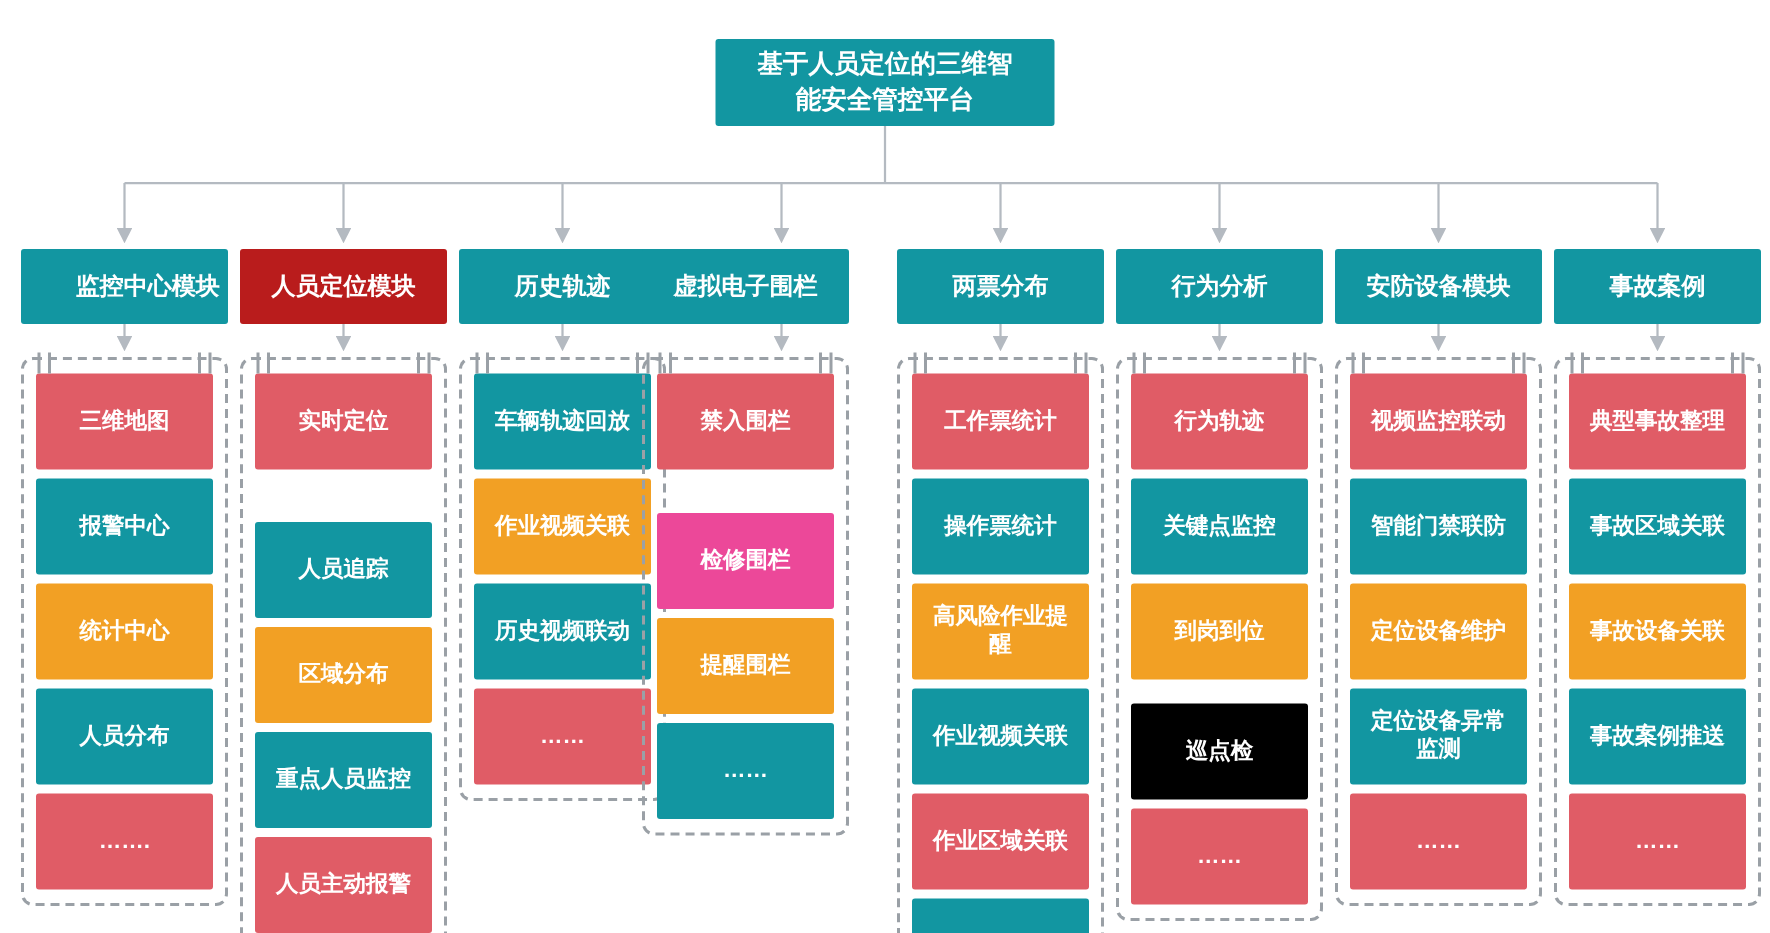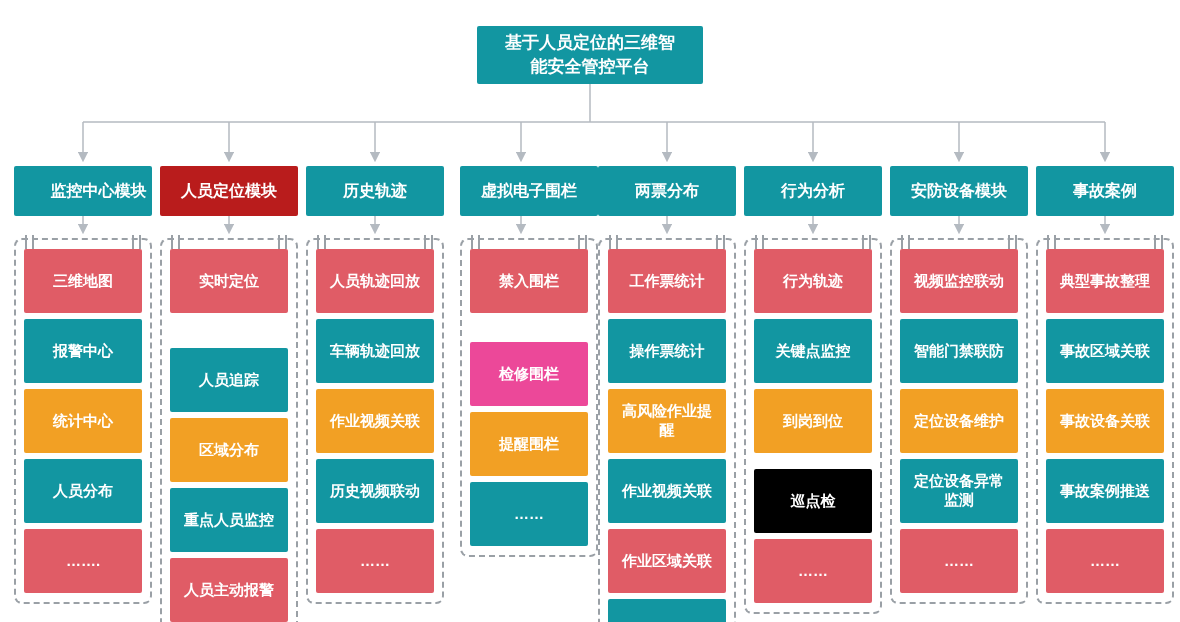--- a/index.html
+++ b/index.html
@@ -126,28 +126,27 @@
           <div class="item" style="background: rgb(224, 92, 102);">人员主动报警</div>
           <div class="item" style="background: rgb(18, 150, 161);">……</div>
         </div>
       </div>
       <div class="column" style="left: 306px; width: 138px;">
         <div class="module-header" style="background: rgb(18, 150, 161);">历史轨迹</div>
         <div class="connector-gap"></div>
         <div class="items-box" style="border-color: rgb(154, 160, 166);">
           <span class="tick tick-l" style="border-color: rgb(154, 160, 166);"></span>
           <span class="tick tick-r" style="border-color: rgb(154, 160, 166);"></span>
-          <div class="item" style="background: rgb(224, 92, 102);">人员轨迹回放</div>
           <div class="item" style="background: rgb(18, 150, 161);">车辆轨迹回放</div>
           <div class="item" style="background: rgb(242, 160, 36);">作业视频关联</div>
           <div class="item" style="background: rgb(18, 150, 161);">历史视频联动</div>
           <div class="item" style="background: rgb(224, 92, 102);">……</div>
         </div>
       </div>
-      <div class="column" style="left: 460px; width: 138px;">
+      <div class="column" style="left: 428px; width: 138px;">
         <div class="module-header" style="background: rgb(18, 150, 161);">虚拟电子围栏</div>
         <div class="connector-gap"></div>
         <div class="items-box" style="border-color: rgb(154, 160, 166);">
           <span class="tick tick-l" style="border-color: rgb(154, 160, 166);"></span>
           <span class="tick tick-r" style="border-color: rgb(154, 160, 166);"></span>
           <div class="item" style="background: rgb(224, 92, 102);">禁入围栏</div>
           <div class="item" style="background: #ec4899; margin-top: 29px;">检修围栏</div>
           <div class="item" style="background: rgb(242, 160, 36);">提醒围栏</div>
           <div class="item" style="background: rgb(18, 150, 161);">……</div>
         </div>

